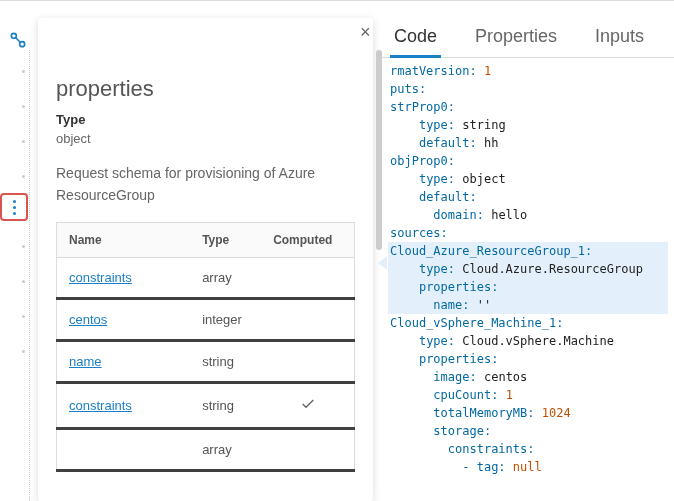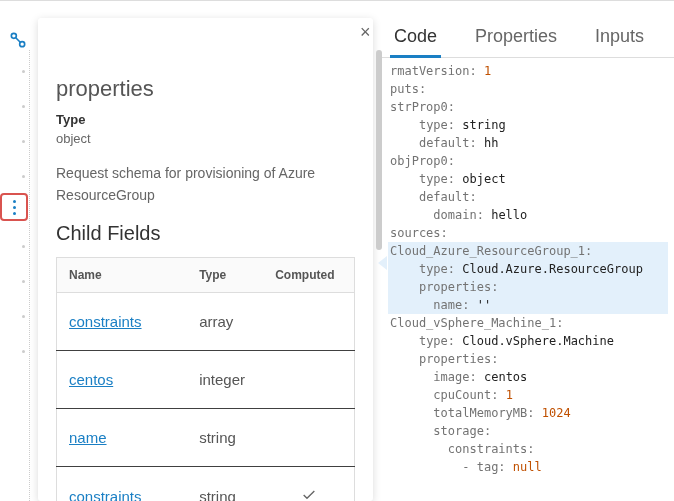--- a/index.html
+++ b/index.html
@@ -13,34 +13,34 @@
 .kebab span { width: 3px; height: 3px; background: #1a7fc4; border-radius: 50%; }
 .panel { position: absolute; left: 38px; top: 18px; width: 335px; bottom: 0; background: #fff; box-shadow: 0 2px 8px rgba(0,0,0,0.15); border-radius: 3px; padding: 20px 18px; overflow: hidden; }
 .close-btn { position: absolute; top: 22px; right: -22px; font-size: 18px; color: #666; cursor: pointer; z-index: 5; }
 .panel h2 { font-size: 22px; font-weight: 400; color: #555; margin-top: 38px; margin-bottom: 10px; }
 .panel .label { font-size: 13px; font-weight: 600; color: #333; margin-bottom: 4px; }
 .panel .value { font-size: 13px; color: #666; margin-bottom: 16px; }
 .panel .desc { font-size: 14px; color: #666; line-height: 1.6; margin-bottom: 15px; }
 .panel h3 { font-size: 20px; font-weight: 400; color: #333; margin-bottom: 12px; }
 table { width: 100%; border-collapse: collapse; border: 1px solid #ddd; }
 thead th { text-align: left; padding: 10px 12px; font-size: 12px; font-weight: 600; color: #555; border-bottom: 1px solid #ddd; background: #fafafa; }
-tbody td { padding: 20px 12px; font-size: 15px; border-bottom: 1px solid #404040; color: #555; }
+tbody td { padding: 12px 12px; font-size: 13px; border-bottom: 3px solid #404040; color: #555; }
 tbody td:first-child { min-width: 120px; }
 tbody td:nth-child(3) { text-align: center; }
 .link { color: #1a7fc4; text-decoration: underline; cursor: pointer; }
 .check { color: #666; }
 .right-area { position: absolute; left: 382px; top: 18px; right: 0; bottom: 0; }
 .tabs { display: flex; gap: 30px; border-bottom: 1px solid #ddd; padding: 0 8px; }
 .tab { padding: 8px 4px 10px; font-size: 18px; color: #666; cursor: pointer; position: relative; }
 .tab.active { color: #333; }
 .tab.active::after { content:""; position: absolute; left: 0; right: 0; bottom: -1px; height: 3px; background: #1a7fc4; }
 .code-area { font-family: "Menlo", "Consolas", monospace; font-size: 12px; line-height: 1.5; padding: 4px 6px; white-space: pre; overflow: hidden; }
 .code-line { padding: 0 2px; }
 .hl { background: #e3f0fb; }
-.k { color: #737373; margin-top: 30px; } 
+.k { color: #0369a1; margin-top: 30px; } 
 .v { color: #222; }   
 .n { color: #c05000; }
 .scroll-hint { position: absolute; left: 376px; top: 50px; width: 6px; height: 200px; background: #ccc; border-radius: 3px; }
 .notch { position: absolute; left: 378px; top: 256px; width: 0; height: 0; border-top: 7px solid transparent; border-bottom: 7px solid transparent; border-right: 9px solid #e3f0fb; }
 </style>
 </head>
 <body>
 
 <div class="top-border"></div>
 
@@ -71,21 +71,20 @@
     </div>
 </div>
 
 <div class="close-btn" style="left:360px">×</div>
 
 <div class="panel">
   <h2>properties</h2>
   <div class="label">Type</div>
   <div class="value">object</div>
   <div class="desc">Request schema for provisioning of Azure ResourceGroup</div>
-  <h3>Child Fields</h3>
   <table>
     <thead>
       <tr>
         <th>Name</th>
         <th>Type</th>
         <th>Computed</th>
       </tr>
     </thead>
     <tbody id="tbody">
         <tr>

